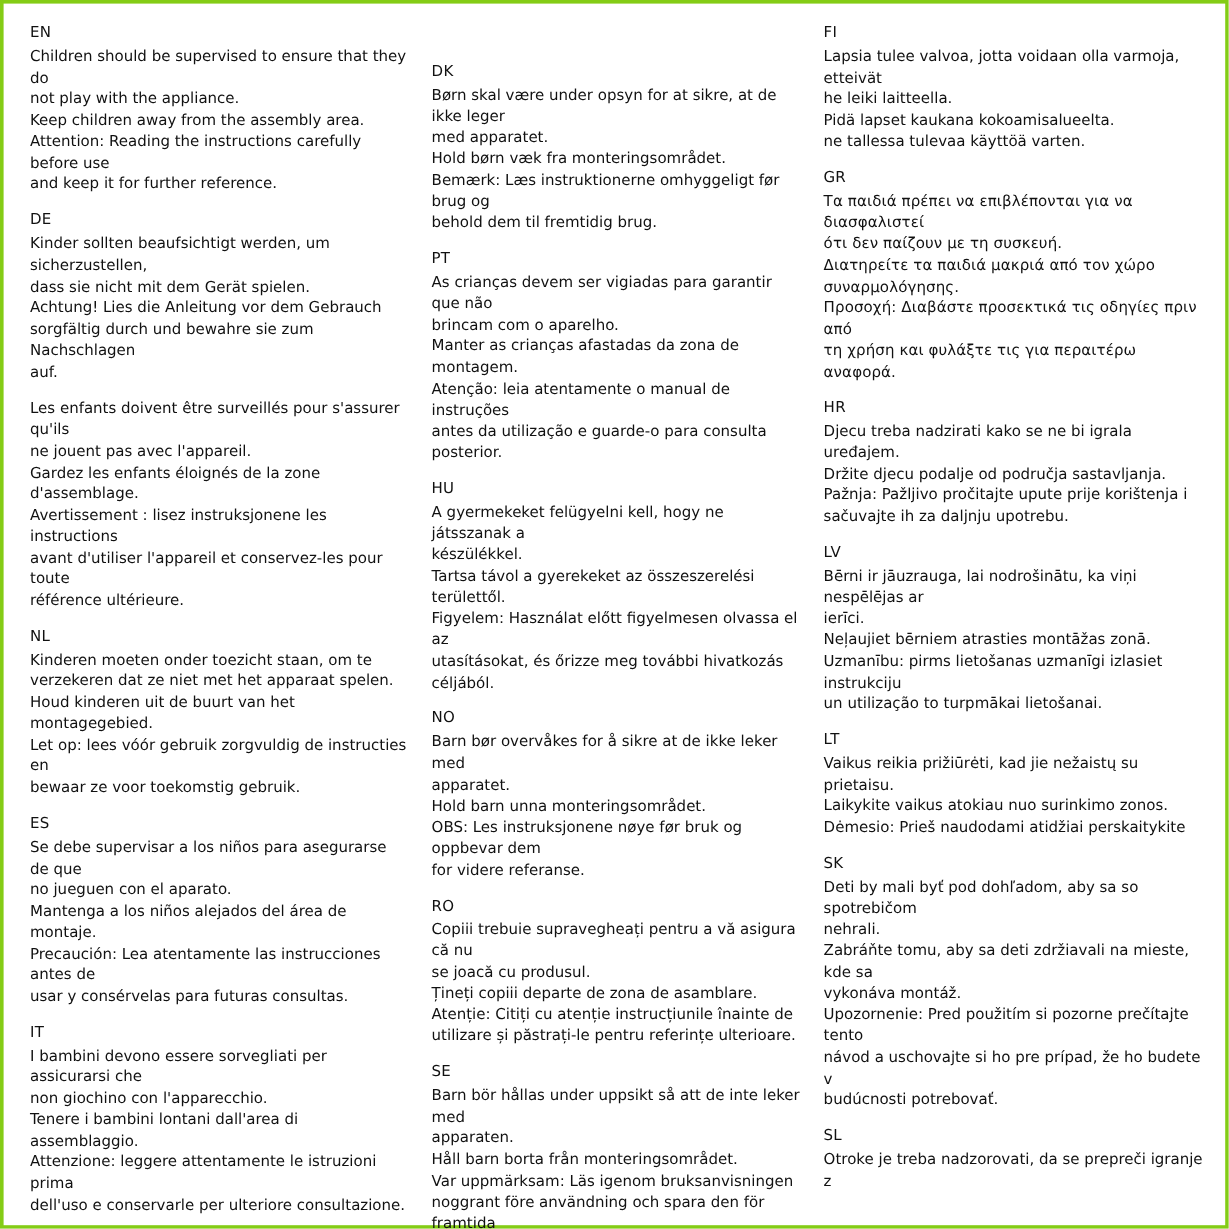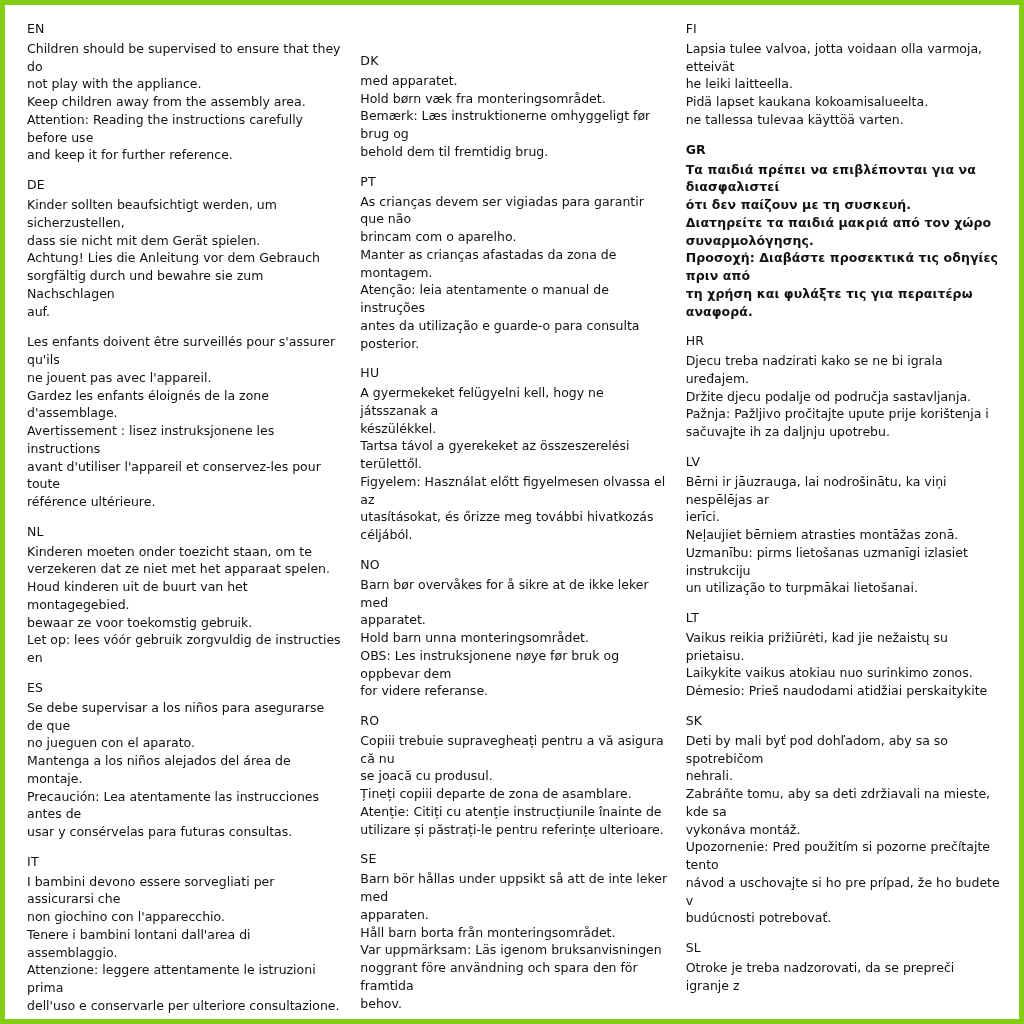--- a/index.html
+++ b/index.html
@@ -12,21 +12,21 @@
     height: 1024px;
     font-family: "DejaVu Sans", sans-serif;
     color: #1a1a1a;
     box-sizing: border-box;
   }
   .page {
     position: relative;
     width: 1024px;
     height: 1024px;
     box-sizing: border-box;
-    border: 5px solid #84cc16;
+    border: 3px solid #84cc16;
     padding: 16px 14px 10px 22px;
     background: #ffffff;
   }
   .columns {
     display: flex;
     flex-direction: row;
     align-items: flex-start;
     gap: 0px;
     height: 100%;
   }
@@ -45,21 +45,21 @@
     line-height: 1.35;
     margin-bottom: 2px;
     color: #111111;
     letter-spacing: 0.2px;
   }
   .line {
     font-size: 12.5px;
     line-height: 1.42;
     color: #111111;
   }
-  .block.gr .line, .block.gr .lang-code { letter-spacing: 0.1px; font-weight: bold; }
+  .block.gr .line, .block.gr .lang-code { letter-spacing: 0.1px; }
 </style>
 </head>
 <body>
 
 <div class="page">
   <div class="columns">
 
     <div class="col col-1">
       <div class="block">
         <div class="lang-code">EN</div>
@@ -83,22 +83,22 @@
         <div class="line">Gardez les enfants éloignés de la zone d'assemblage.</div>
         <div class="line">Avertissement : lisez instruksjonene les instructions</div>
         <div class="line">avant d'utiliser l'appareil et conservez-les pour toute</div>
         <div class="line">référence ultérieure.</div>
       </div>
       <div class="block">
         <div class="lang-code">NL</div>
         <div class="line">Kinderen moeten onder toezicht staan, om te</div>
         <div class="line">verzekeren dat ze niet met het apparaat spelen.</div>
         <div class="line">Houd kinderen uit de buurt van het montagegebied.</div>
+        <div class="line">Let op: lees vóór gebruik zorgvuldig de instructies en</div>
         <div class="line">bewaar ze voor toekomstig gebruik.</div>
-        <div class="line">Let op: lees vóór gebruik zorgvuldig de instructies en</div>
       </div>
       <div class="block">
         <div class="lang-code">ES</div>
         <div class="line">Se debe supervisar a los niños para asegurarse de que</div>
         <div class="line">no jueguen con el aparato.</div>
         <div class="line">Mantenga a los niños alejados del área de montaje.</div>
         <div class="line">Precaución: Lea atentamente las instrucciones antes de</div>
         <div class="line">usar y consérvelas para futuras consultas.</div>
       </div>
       <div class="block">
@@ -108,20 +108,21 @@
         <div class="line">Tenere i bambini lontani dall'area di assemblaggio.</div>
         <div class="line">Attenzione: leggere attentamente le istruzioni prima</div>
         <div class="line">dell'uso e conservarle per ulteriore consultazione.</div>
       </div>
 
     </div>
 
     <div class="col col-2">
       <div class="block">
         <div class="lang-code">DK</div>
+        <div class="line">Børn skal være under opsyn for at sikre, at de ikke leger</div>
         <div class="line">med apparatet.</div>
         <div class="line">Hold børn væk fra monteringsområdet.</div>
         <div class="line">Bemærk: Læs instruktionerne omhyggeligt før brug og</div>
         <div class="line">behold dem til fremtidig brug.</div>
       </div>
       <div class="block">
         <div class="lang-code">PT</div>
         <div class="line">As crianças devem ser vigiadas para garantir que não</div>
         <div class="line">brincam com o aparelho.</div>
         <div class="line">Manter as crianças afastadas da zona de montagem.</div>

